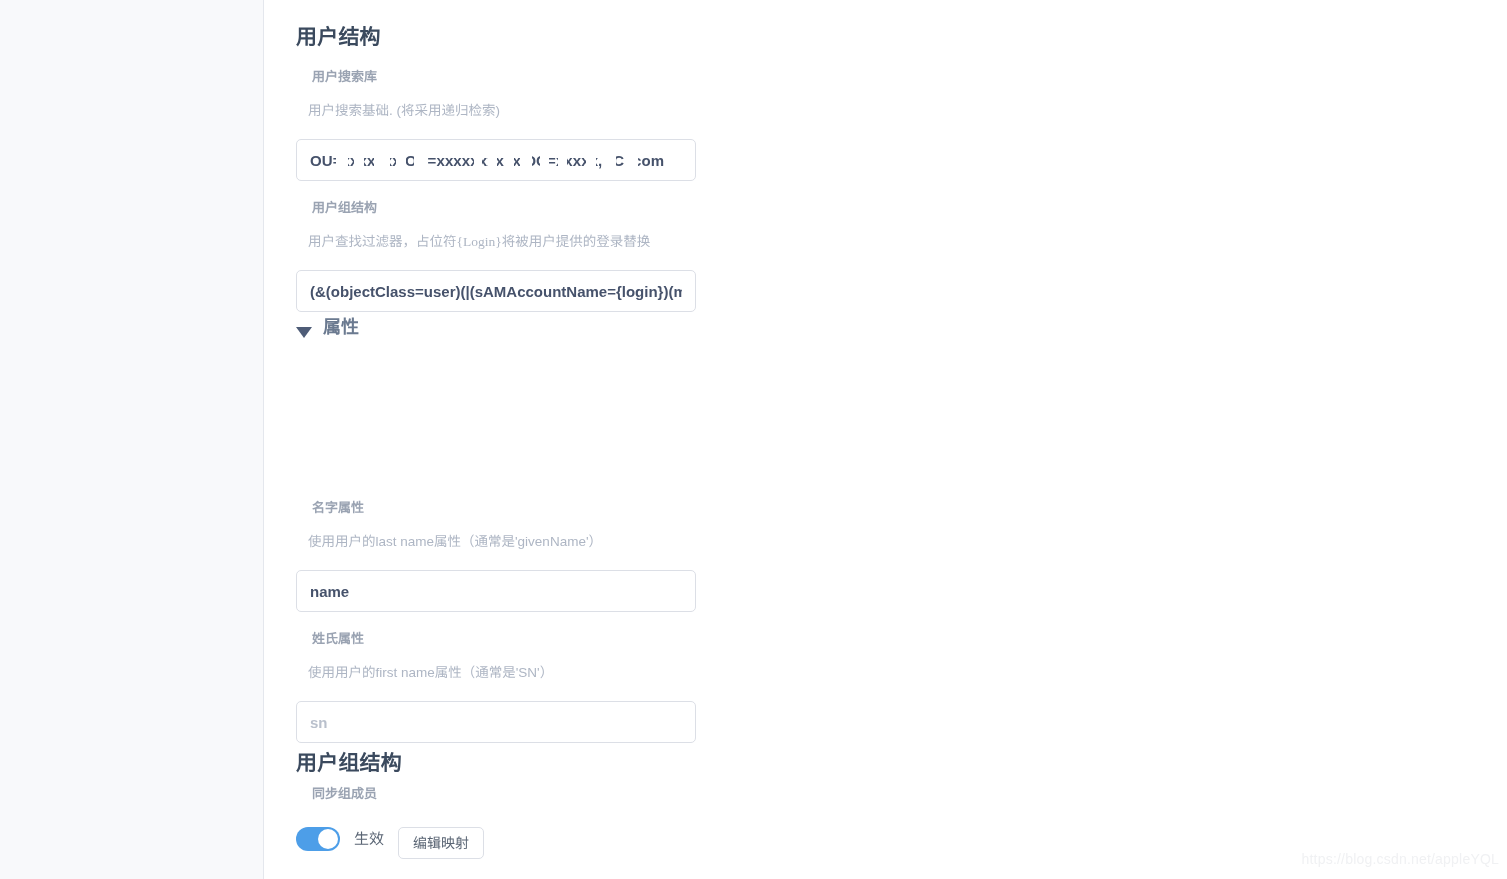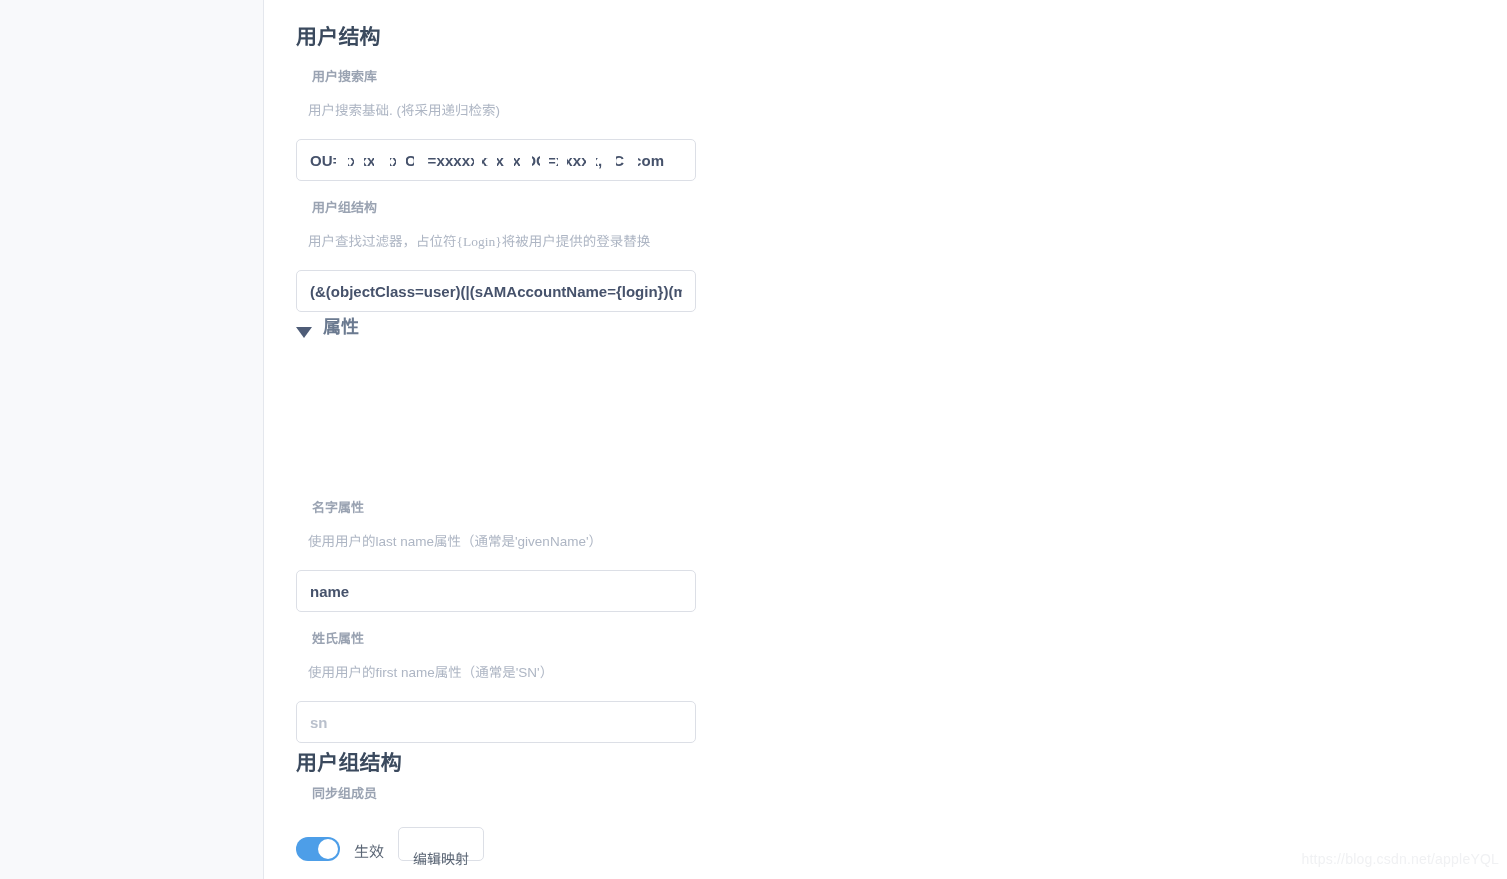--- a/index.html
+++ b/index.html
@@ -162,21 +162,21 @@
     right: 105px;
     bottom: 1px;
     height: 10px;
     background: #ffffff;
     pointer-events: none;
   }
 
   
   .switch-row {
     display: flex;
-    align-items: flex-end;
+    align-items: flex-start;
     gap: 14px;
   }
   .switch {
     position: relative;
     width: 44px;
     height: 24px;
     border-radius: 12px;
     background: #4d9ee8;
     cursor: pointer;
     flex: none;
@@ -192,21 +192,21 @@
     border-radius: 50%;
     background: #ffffff;
   }
   .switch-label {
     font-size: 15px;
     color: #5a6574;
     font-weight: normal;
   }
   .ghost-button {
     height: 32px;
-    padding: 16px 14px;
+    padding: 0 14px;
     border: 1px solid #dcdfe6;
     border-radius: 5px;
     background: #ffffff;
     font-family: "Liberation Sans", "DejaVu Sans", sans-serif;
     font-size: 14px;
     color: #5a6574;
     cursor: pointer;
     line-height: 30px;
   }
 

